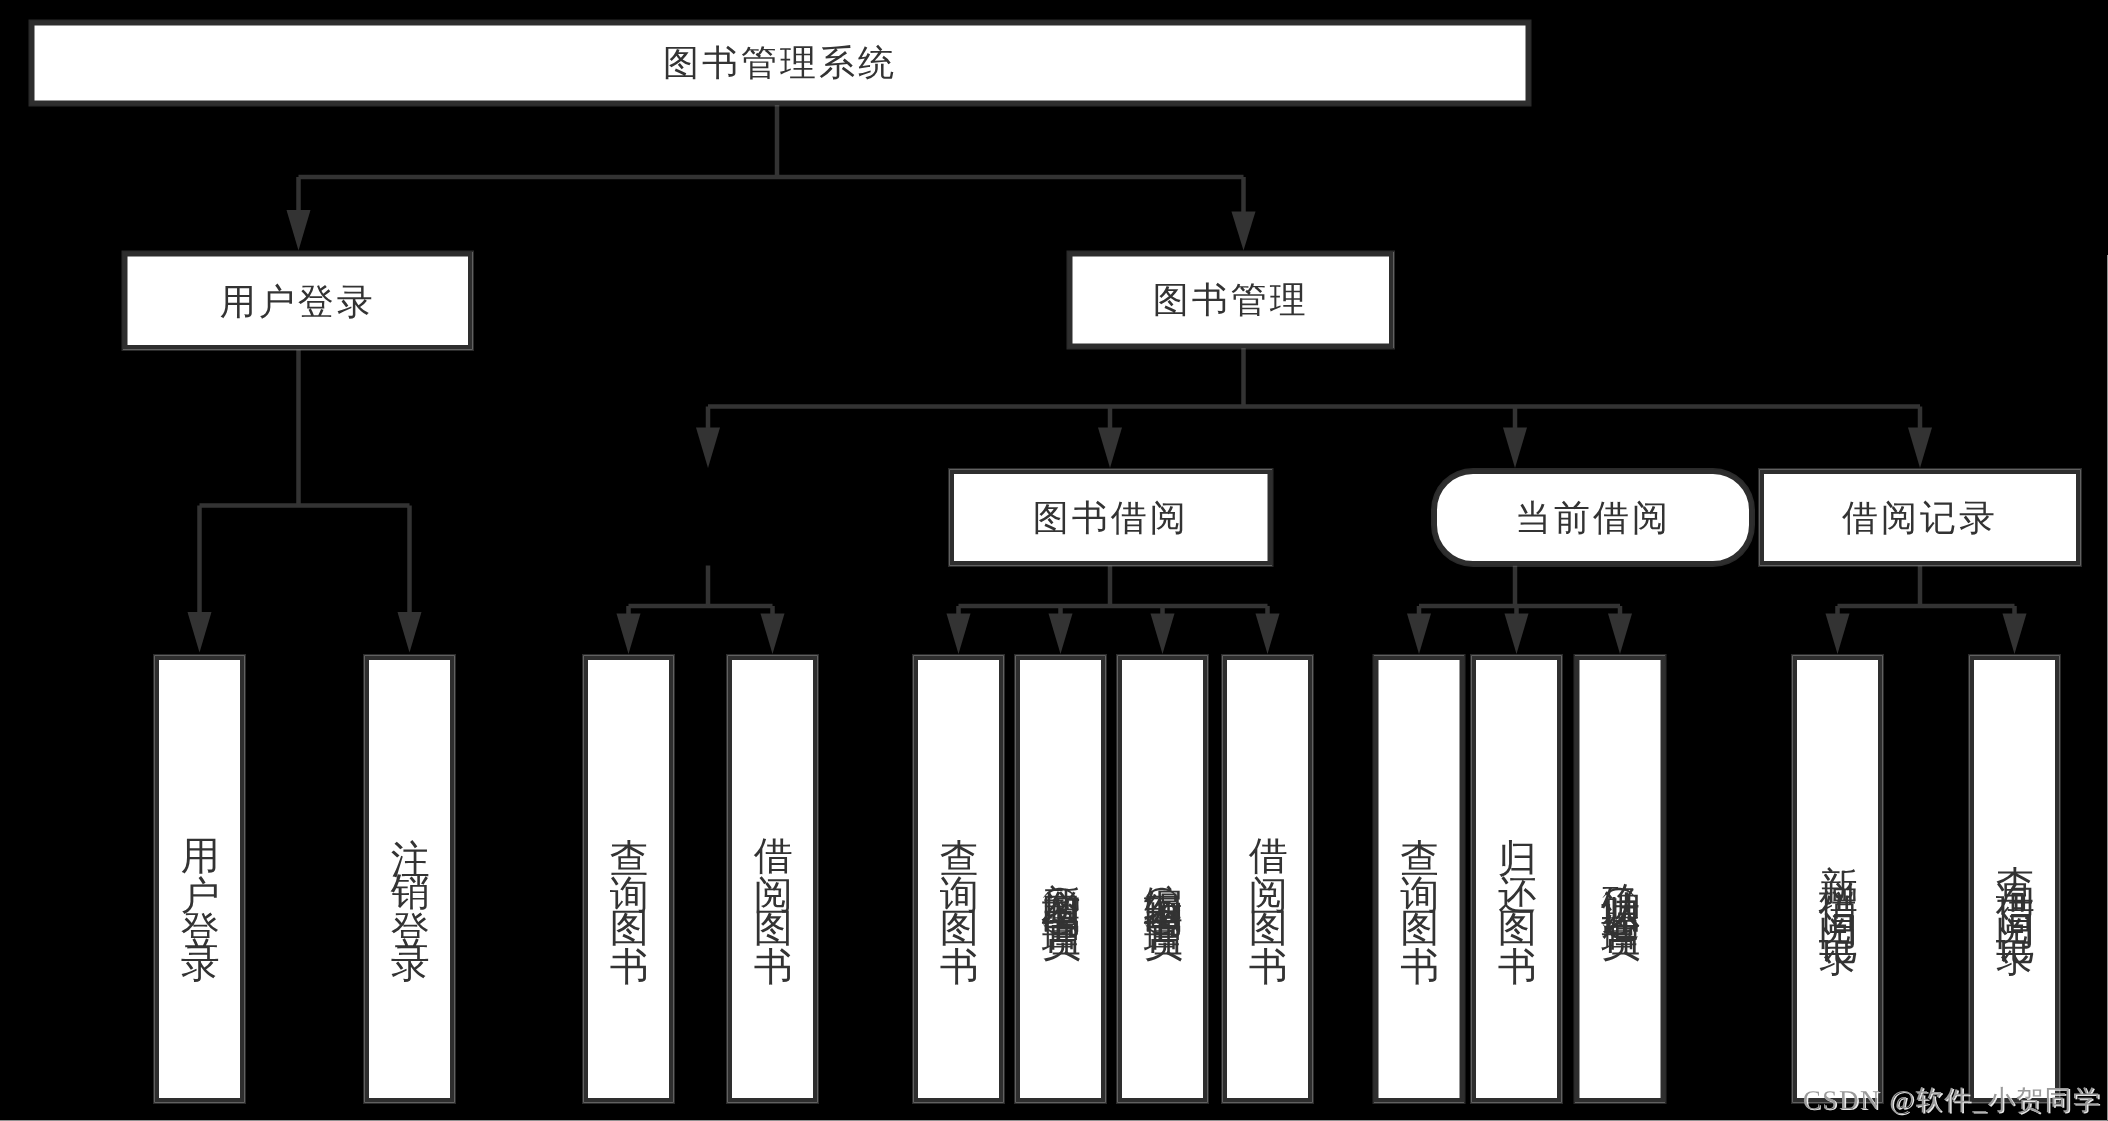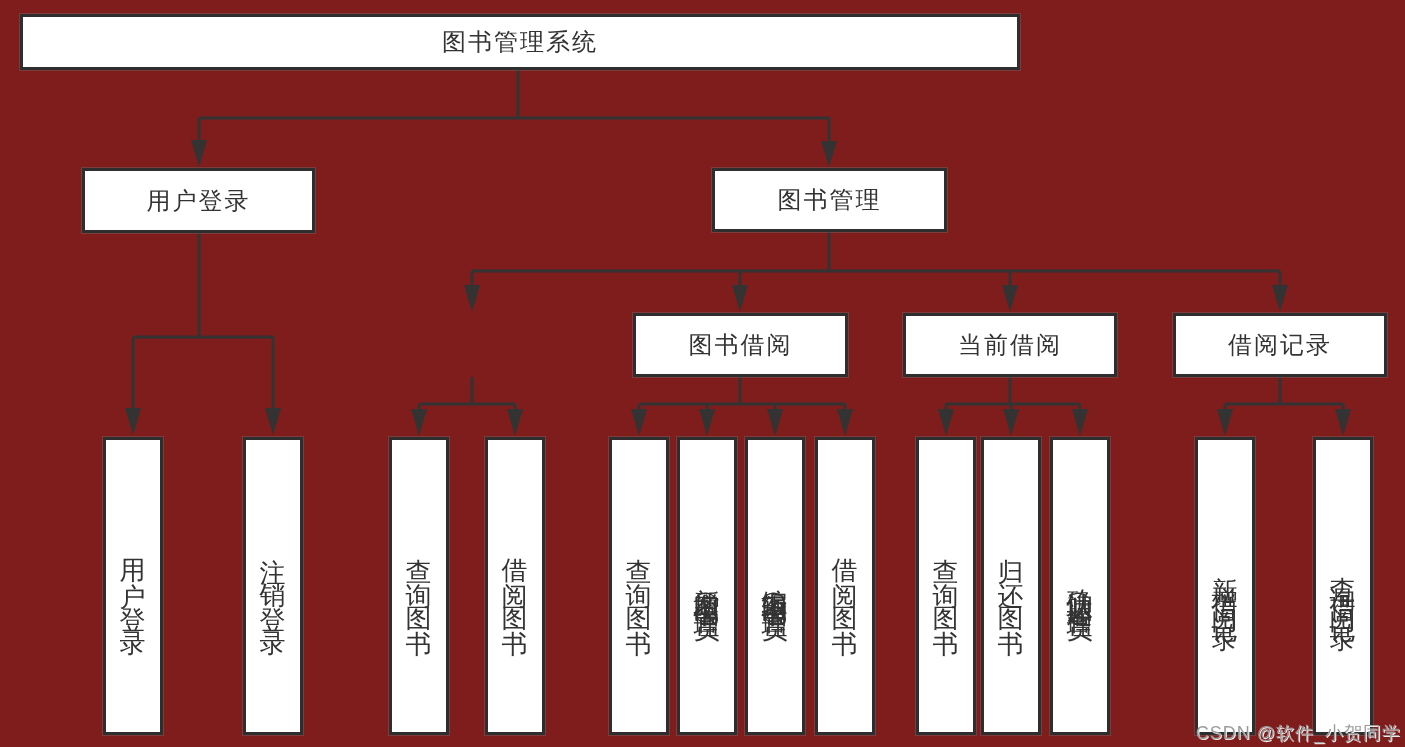--- a/index.html
+++ b/index.html
@@ -1,39 +1,39 @@
 <!DOCTYPE html>
 <html><head>
 <meta charset="utf-8">
 <style>
   html,body { margin:0; padding:0; background:#ffffff; }
   .canvas {
-    position:relative; width:1405px; height:747px; background:#7f1d1d;
-    font-family:Liberation Sans, sans-serif; overflow:hidden;
+    position:relative; width:1405px; height:747px; background:#000000;
+    font-family:Liberation Serif, serif; overflow:hidden;
   }
   svg.connectors { position:absolute; left:0; top:0; }
   .node {
     position:absolute; background:#ffffff; box-sizing:border-box;
     border:3px solid #2e2e2e; box-shadow:0 0 0 1px rgba(120,120,120,.35);
     display:flex; align-items:center; justify-content:center;
     color:#333333;
   }
   .h-node { font-size:24px; letter-spacing:2px; white-space:nowrap; }
   .v-node {
     writing-mode:vertical-rl; font-size:26px; line-height:1;
     justify-content:center; align-items:center;
   }
   
   .n-root  { left:20px;  top:14px;  width:1000px; height:56px; }
   .n-login { left:82px;  top:168px; width:233px;  height:65px; }
-  .n-mgmt  { left:712px; top:168px; width:235px;  height:64px; }
+  .n-mgmt  { left:712px; top:168px; width:217px;  height:64px; }
   .n-l3    { top:313px; height:64px; }
   .n-new   { left:363px;  width:219px; }
   .n-bor   { left:633px;  width:215px; }
-  .n-cur   { left:903px;  width:214px; }
+  .n-cur   { left:955px;  width:214px;border-radius:27px; }
   .n-rec   { left:1173px; width:214px; }
   .leaf    { top:437px; height:298px; width:60px; }
   .L1  { left:103px; }  .L2  { left:243px; }
   .L3  { left:389px; }  .L4  { left:485px; }
   .L5  { left:609px; }  .L6  { left:677px; }
   .L7  { left:745px; }  .L8  { left:815px; }
   .L9  { left:916px; }  .L10 { left:981px; }
   .L11 { left:1050px; } .L12 { left:1195px; }
   .L13 { left:1313px; }
   .watermark {

